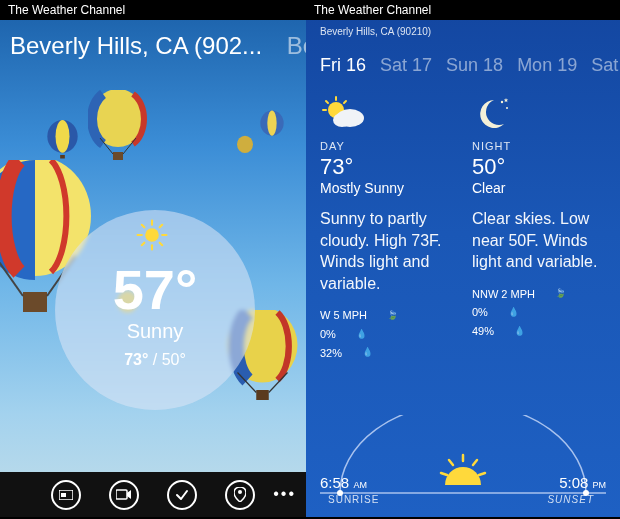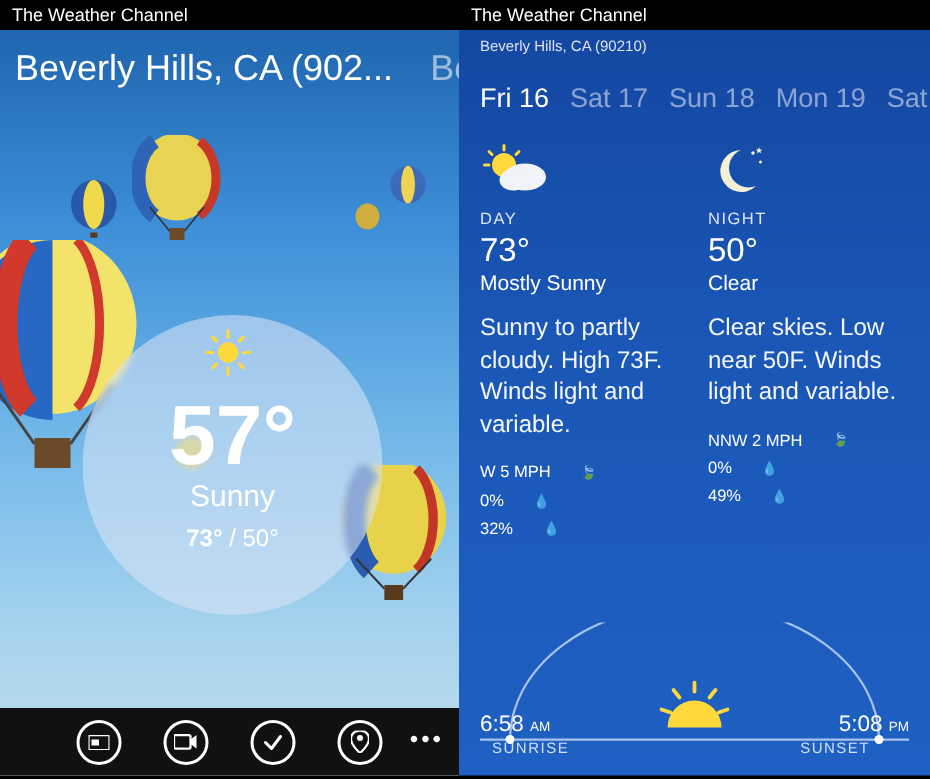--- a/index.html
+++ b/index.html
@@ -142,21 +142,21 @@
   .sunarc {
     position: absolute;
     bottom: 12px; left: 14px; right: 14px;
     height: 90px;
   }
   .sunarc svg { width: 100%; height: 90px; }
   .sun-label { position: absolute; bottom: 0; font-size: 10px; letter-spacing: 1px; opacity: 0.8; }
   .sun-time { position: absolute; bottom: 14px; font-size: 15px; font-weight: 300; }
   .sun-time .ampm { font-size: 9px; }
   .sl-left { left: 8px; } .st-left { left: 0; }
-  .sl-right { right: 26px; } .st-right { right: 0; }
+  .sl-right { right: 12px; font-style: italic; } .st-right { right: 0; }
 </style>
 </head>
 <body>
 
 <div class="panel left">
   <div class="status-bar">
     <span>The Weather Channel</span>
   </div>
   <div class="left-header">
     <span>Beverly Hills, CA (902...</span>

